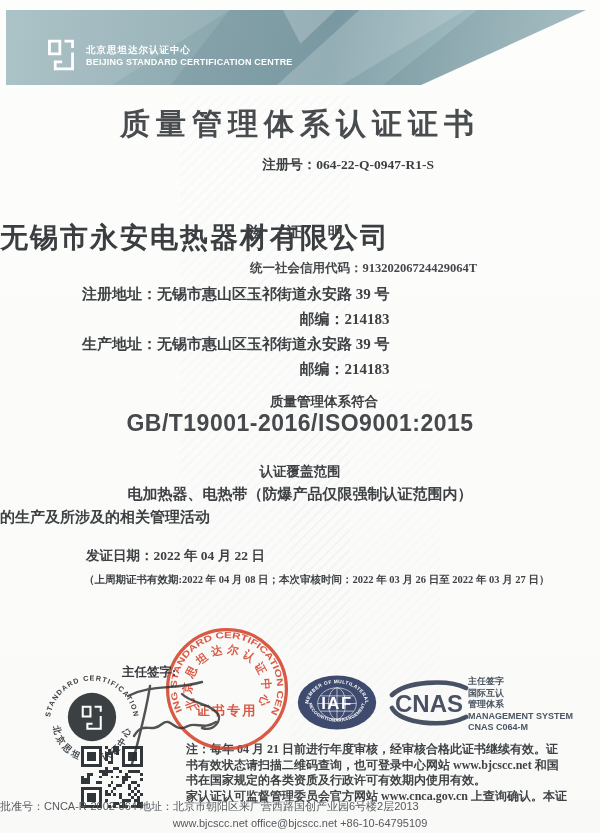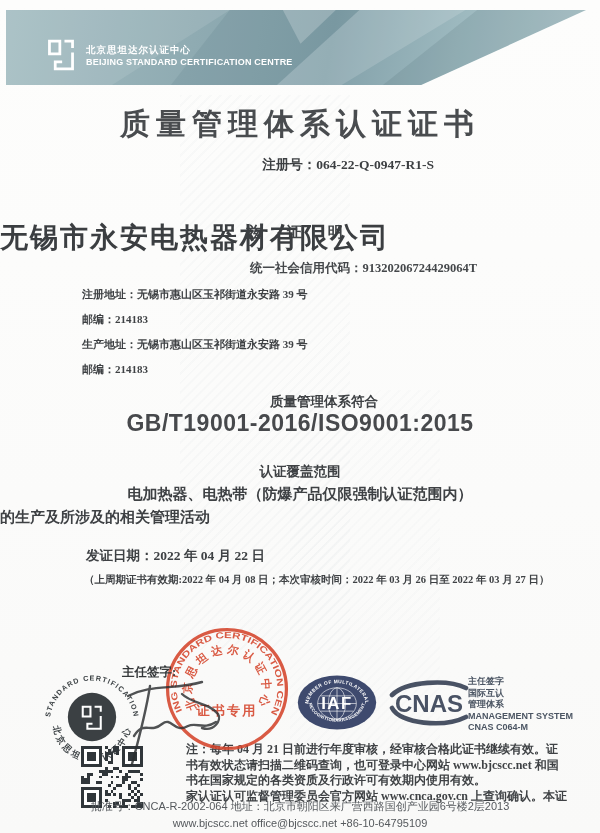--- a/index.html
+++ b/index.html
@@ -30,21 +30,21 @@
   
   .title{left:0;right:0;top:104px;text-align:center;font-size:30px;font-weight:700;
     letter-spacing:6px;color:#494c4f;}
   .regno{left:0;right:0;top:156px;text-align:right;padding-right:166px;
     font-size:13.5px;font-weight:700;color:#3c3f42;}
   .certify{left:0;right:0;top:199px;text-align:center;font-size:15px;font-weight:700;
     letter-spacing:11px;color:#414447;margin-top:24px;}
   .company{left:0;right:0;top:219px;text-align:left;font-size:28px;font-weight:700;
     letter-spacing:2px;color:#3b3e41;}
   .credit{left:250px;top:260px;font-size:12.5px;font-weight:600;color:#45484b;}
-  .addr{left:82px;top:282px;font-size:11px;font-weight:600;line-height:25px;color:#3e4144;}
+  .addr{left:82px;top:282px;font-size:15px;font-weight:600;line-height:25px;color:#3e4144;text-align:right;}
   
   .std-intro{left:0;right:0;top:393px;text-align:center;font-size:13.5px;font-weight:700;padding-left:48px;}
   .std-code{left:0;right:0;top:410px;text-align:center;font-size:23px;font-weight:700;
     font-family:"Liberation Sans",sans-serif;letter-spacing:.5px;color:#47494c;}
   .scope-h{left:0;right:0;top:463px;text-align:center;font-size:13.5px;font-weight:700;}
   .scope-1{left:0;right:0;top:485px;text-align:center;font-size:15px;font-weight:700;}
   .scope-2{left:0;right:0;top:508px;text-align:left;font-size:15px;font-weight:700;}
   
   .dates{left:86px;top:547px;font-size:13.5px;font-weight:700;display:flex;gap:36px;white-space:nowrap;}
   .prev-note{left:84px;top:573px;font-size:10.5px;font-weight:700;white-space:nowrap;color:#3e4144;}
@@ -54,21 +54,21 @@
   .sig-svg{left:116px;top:670px;width:125px;height:100px;z-index:6;}
   .seal-svg{left:162px;top:624px;width:130px;height:130px;z-index:5;opacity:.88;}
   .iaf-svg{left:296px;top:674px;width:82px;height:57px;}
   .cnas-svg{left:386px;top:679px;width:86px;height:48px;}
   .accr{left:468px;top:676px;font-family:"Liberation Sans",sans-serif;font-size:9px;
     line-height:11.5px;color:#4b5563;font-weight:600;}
   
   .qr{left:81px;top:746px;width:62px;height:62px;}
   .note{left:186px;top:742px;width:402px;font-size:12px;line-height:15.6px;
     font-weight:600;color:#3f4245;text-align:justify;}
-  .approval{left:0;right:0;top:799px;text-align:center;font-size:11px;color:#55595d;
+  .approval{left:0;right:0;top:799px;text-align:left;font-size:11px;color:#55595d;
     font-family:"Liberation Sans",sans-serif;}
   .contact{left:0;right:0;top:817px;text-align:center;font-size:11px;color:#55595d;
     font-family:"Liberation Sans",sans-serif;}
   svg text{font-family:"Liberation Sans",sans-serif;}
 </style>
 </head>
 <body>
 
 <div class="hatch" style="left:180px;top:95px;width:170px;height:555px;opacity:.5;"></div>
 <div class="hatch" style="left:290px;top:390px;width:150px;height:420px;opacity:.35;"></div>

